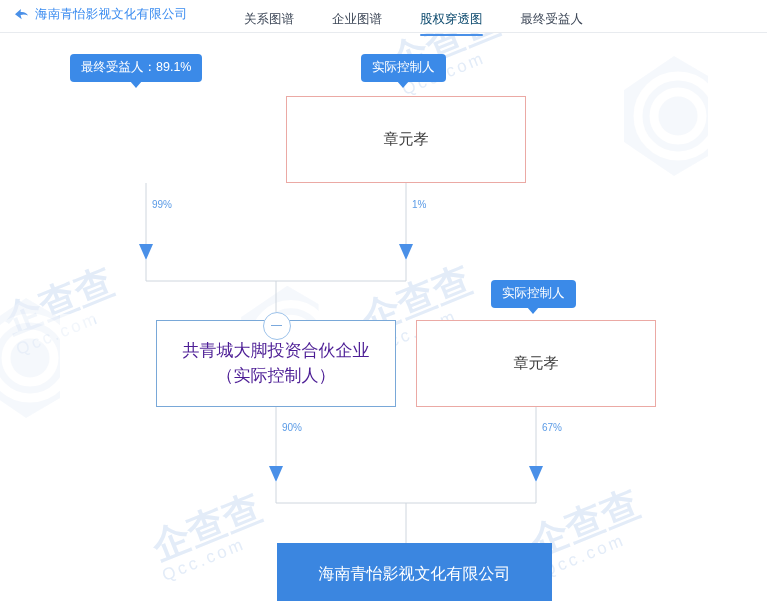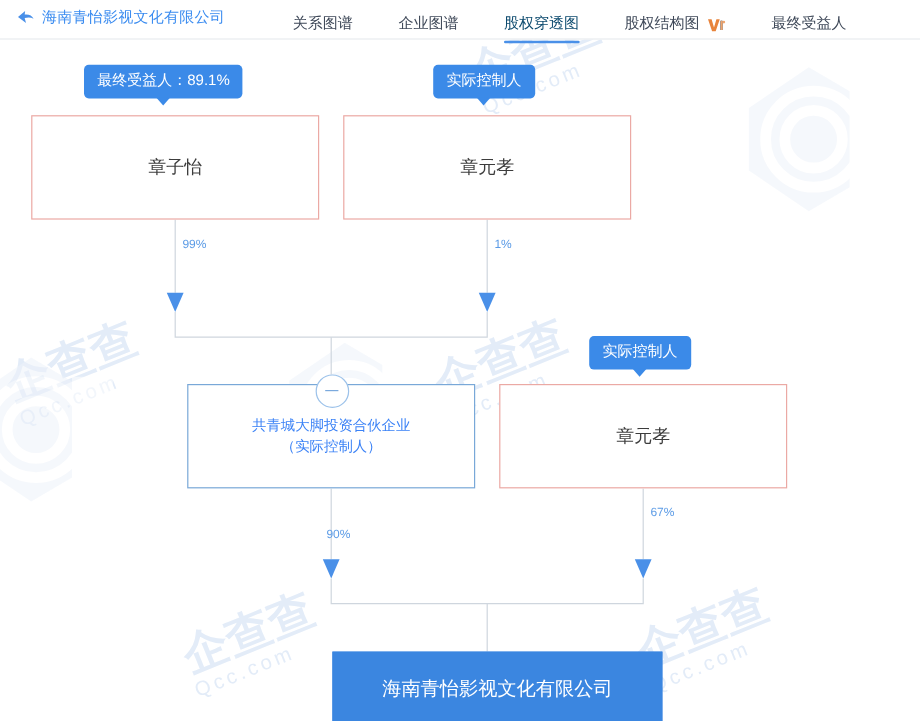--- a/index.html
+++ b/index.html
@@ -84,22 +84,22 @@
     cursor:pointer;
     z-index:10;
   }
   .node-person{
     border:1px solid #eba9a4;
     color:#3c3c3c;
     font-size:15px;
   }
   .node-company{
     border:1px solid #79a8d8;
-    color:#3b82f6;
-    font-size:12px;
+    color:#4c1d95;
+    font-size:17px;
     line-height:1.45;
     padding:0 8px;
   }
   .node-root{
     background:#3b86e0;
     border:1px solid #3b86e0;
     color:#ffffff;
     font-size:16px;
   }
 
@@ -158,31 +158,20 @@
     <div class="tab">
       <span>关系图谱</span>
     </div>
     <div class="tab">
       <span>企业图谱</span>
     </div>
     <div class="tab active">
       <span>股权穿透图</span>
     </div>
     <div class="tab">
-      <span>股权结构图</span>
-      <span class="vip-badge">
-        <svg viewBox="0 0 16 14" width="16" height="14">
-          <path d="M1 2 L4 2 L6 9 L8 2 L10.8 2 L7.4 12 L4.4 12 Z" fill="#e8843c"></path>
-          <path d="M11.5 3.2 L13 3.2 L13 11 L11.5 11 Z" fill="#f0a濃"></path>
-          <rect x="11.6" y="3.4" width="1.5" height="7.6" fill="#f0a46b"></rect>
-          <circle cx="14.2" cy="4.4" r="1.1" fill="#f0a46b"></circle>
-        </svg>
-      </span>
-    </div>
-    <div class="tab">
       <span>最终受益人</span>
     </div>
   </div>
 </div>
 
 <div id="wm-layer">
   <div class="wm-text" style="left:2px;top:244px;">企查查</div>
   <div class="wm-sub" style="left:14px;top:292px;">Qcc.com</div>
 
   <div class="wm-text" style="left:150px;top:470px;">企查查</div>
@@ -243,23 +232,20 @@
     <polygon points="529,434 543,434 536,450" fill="#4a90e8"></polygon>
 
     <path d="M276 450 L276 471 L536 471 L536 450" stroke="#cfd6de" stroke-width="1" fill="none"></path>
     <path d="M406 471 L406 511" stroke="#cfd6de" stroke-width="1" fill="none"></path>
   </svg>
 
   <div class="badge" style="left:70px;top:22px;">最终受益人：89.1%</div>
   <div class="badge" style="left:361px;top:22px;">实际控制人</div>
   <div class="badge" style="left:491px;top:248px;">实际控制人</div>
 
-  <div class="node node-person" style="left:26px;top:64px;width:240px;height:87px;">
-    <span>章子怡</span>
-  </div>
 
   <div class="node node-person" style="left:286px;top:64px;width:240px;height:87px;">
     <span>章元孝</span>
   </div>
 
   <div class="collapse-toggle" style="left:263px;top:280px;"></div>
 
   <div class="node node-company" style="left:156px;top:288px;width:240px;height:87px;flex-direction:column;">
     <span>共青城大脚投资合伙企业</span>
     <span>（实际控制人）</span>
@@ -268,15 +254,15 @@
   <div class="node node-person" style="left:416px;top:288px;width:240px;height:87px;">
     <span>章元孝</span>
   </div>
 
   <div class="node node-root" style="left:277px;top:511px;width:275px;height:62px;">
     <span>海南青怡影视文化有限公司</span>
   </div>
 
   <div class="edge-label" style="left:152px;top:167px;">99%</div>
   <div class="edge-label" style="left:412px;top:167px;">1%</div>
-  <div class="edge-label" style="left:272px;top:390px;margin-top:18px;">90%</div>
+  <div class="edge-label" style="left:282px;top:390px;">90%</div>
   <div class="edge-label" style="left:542px;top:390px;">67%</div>
 </div>
 
 </body></html>

